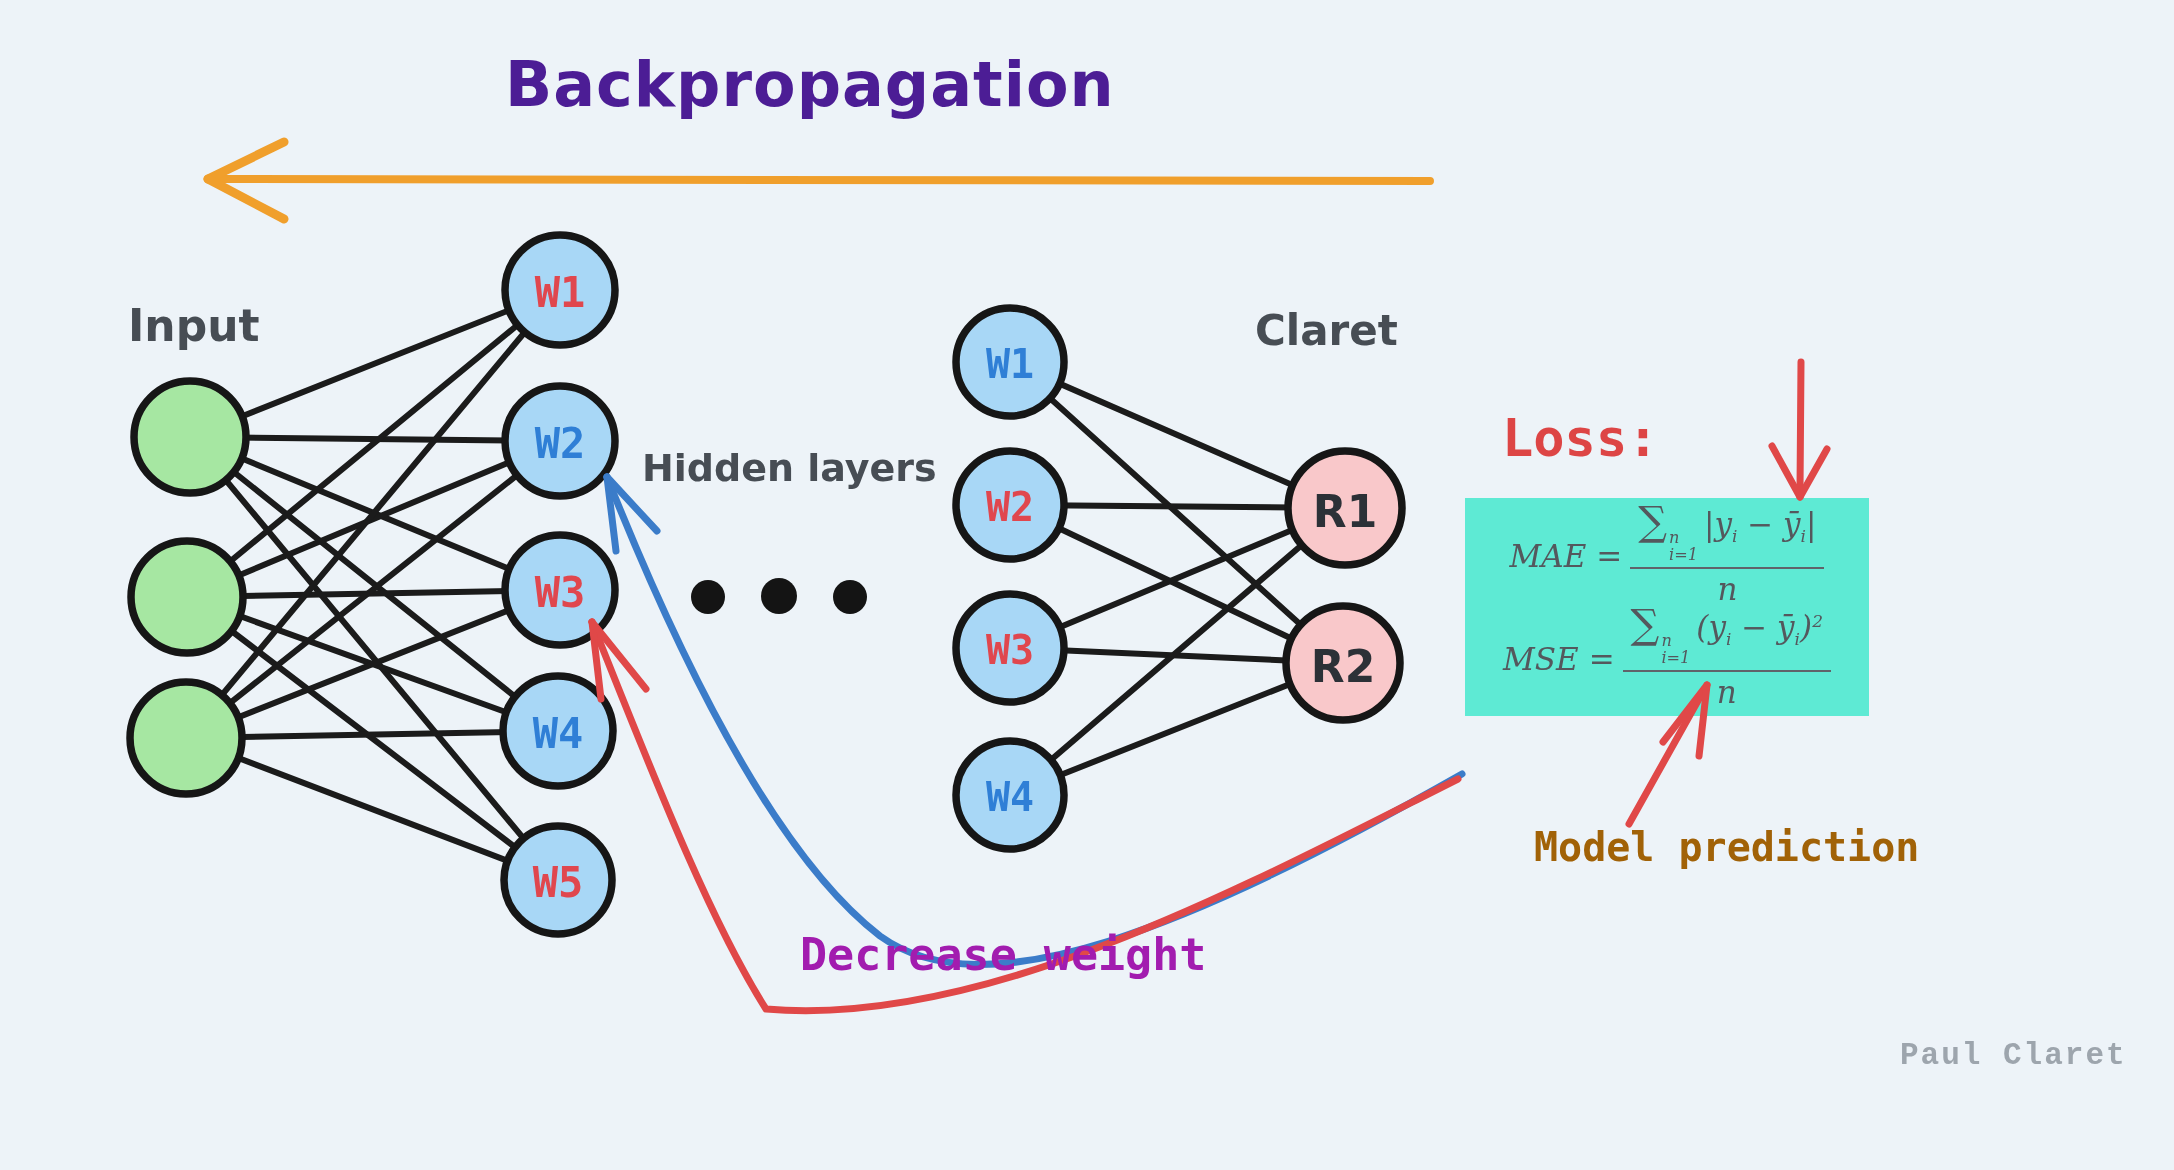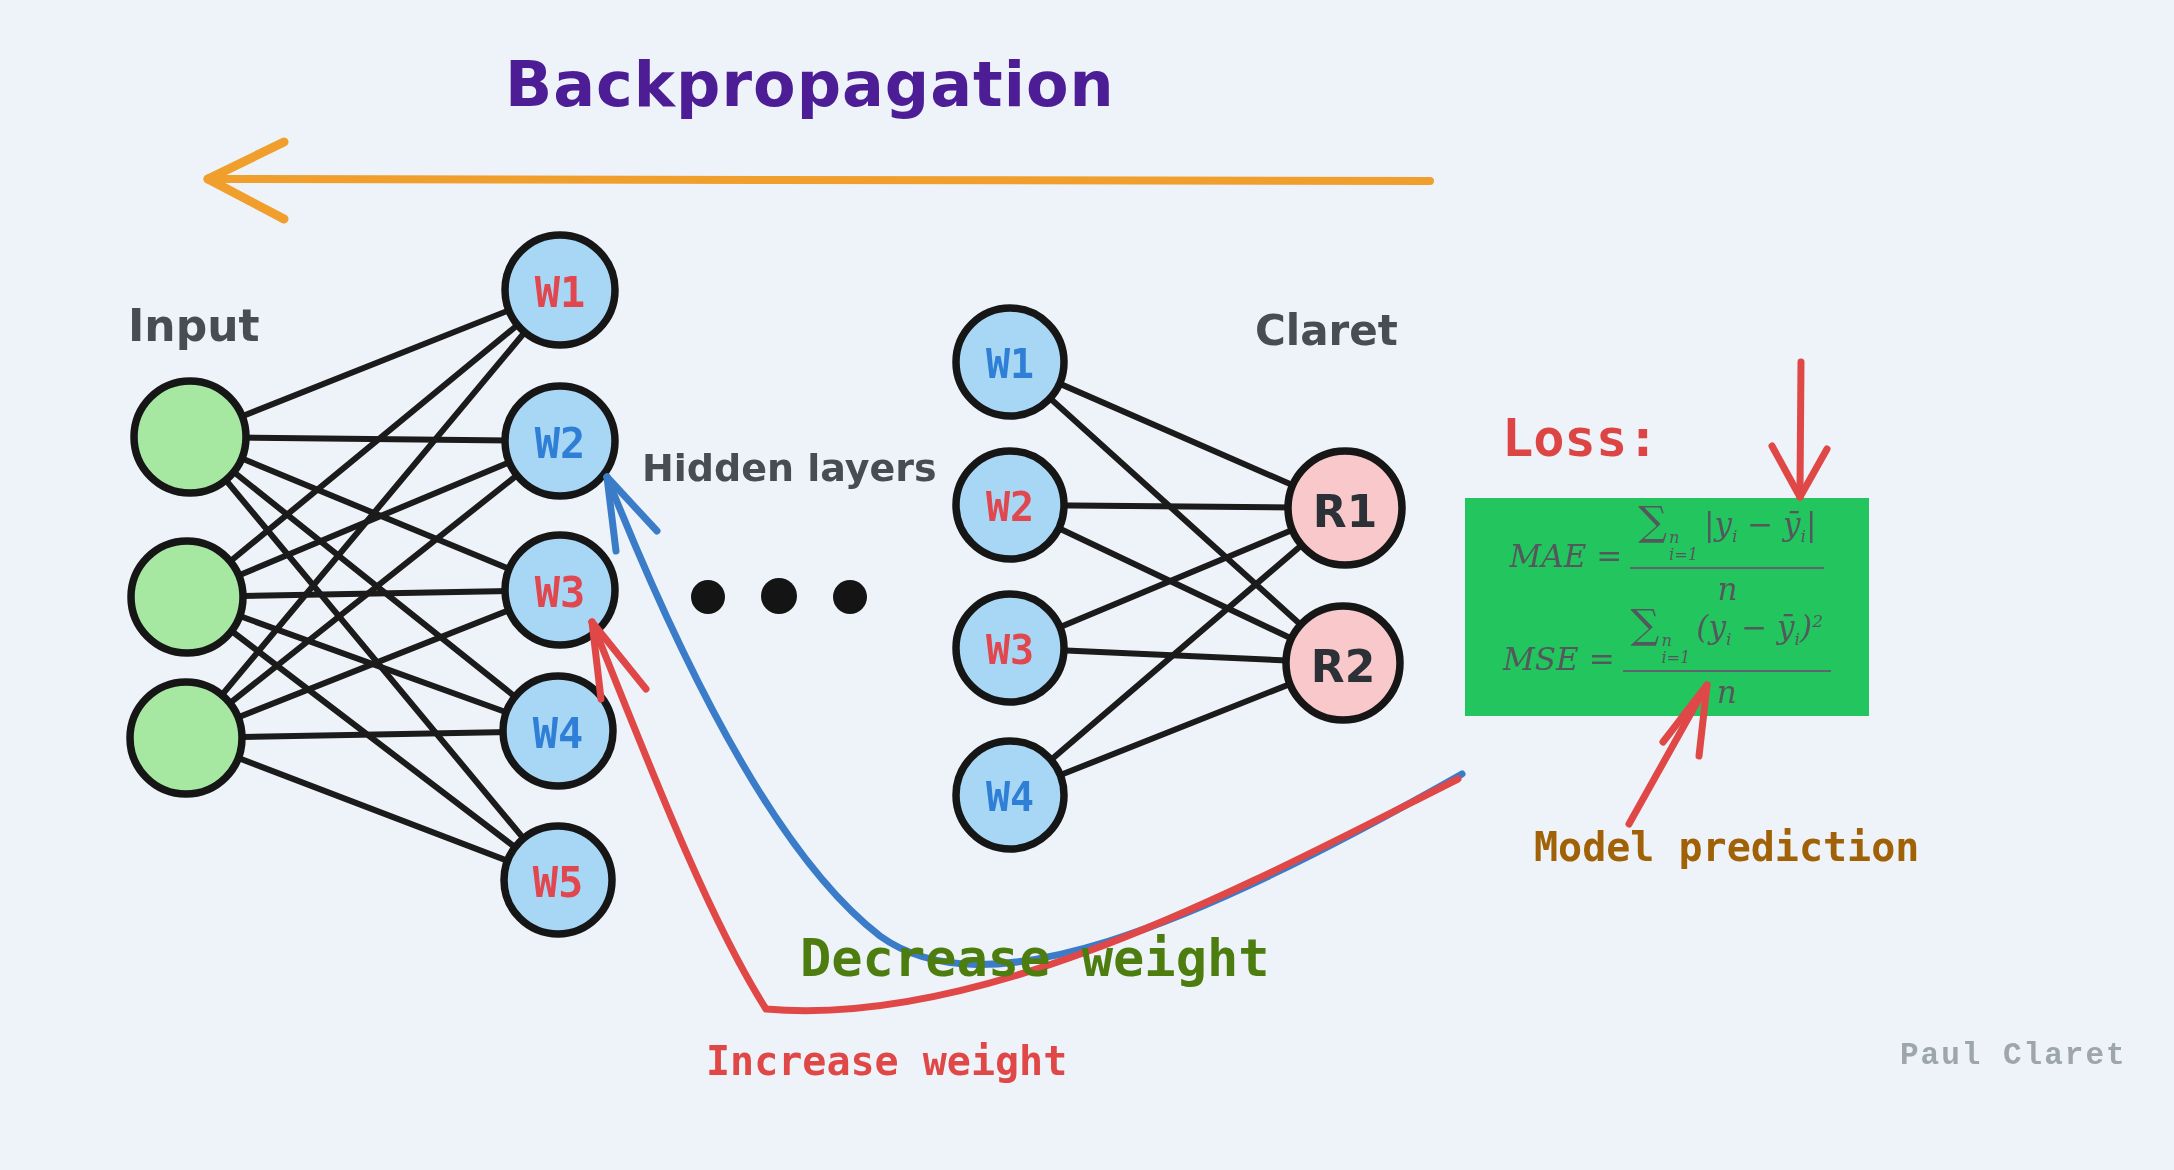--- a/index.html
+++ b/index.html
@@ -19,28 +19,28 @@
     font-size:62px;font-weight:600;color:#4c1d95;letter-spacing:1px;z-index:3;
   }
   .hand{color:#474d54;font-weight:600;z-index:3;}
   .input-label{left:128px;top:300px;font-size:44px;}
   .output-label{left:1255px;top:306px;font-size:42px;}
   .hidden-label{left:642px;top:446px;font-size:38px;}
   .mono{font-family:"DejaVu Sans Mono", monospace;font-weight:700;z-index:3;}
   .loss-heading{left:1502px;top:408px;font-size:52px;color:#dd4545;}
   .expected-label{left:1768px;top:298px;font-size:40px;color:#dd4545;}
   .model-label{left:1534px;top:824px;font-size:40px;color:#a16207;}
-  .decrease-label{left:800px;top:928px;font-size:52px;color:#4d7c0f;z-index:3;}
+  .decrease-label{left:800px;top:928px;font-size:45px;color:#a21caf;z-index:3;}
   .increase-label{left:706px;top:1038px;font-size:40px;color:#e04848;}
   .signature{left:1900px;top:1038px;font-size:31px;color:#9da5ad;font-weight:600;letter-spacing:2px;z-index:3;font-family:Liberation Mono, monospace;}
 
   
   .loss-panel{
     position:absolute;left:1465px;top:498px;width:404px;height:218px;
-    background:#22c55e;z-index:1;
+    background:#5eead4;z-index:1;
     display:flex;flex-direction:column;justify-content:space-around;align-items:center;
     font-family:"DejaVu Serif", serif;font-style:italic;color:#54585d;
     font-size:31px;padding:6px 8px;box-sizing:border-box;
   }
   .formula-row{display:flex;align-items:center;}
   .formula-row .eq{margin:0 8px 0 10px;font-style:normal;}
   .frac{display:inline-flex;flex-direction:column;align-items:center;}
   .frac .num{border-bottom:2px solid #60646a;padding:0 8px 3px;}
   .frac .den{padding-top:2px;}
   .sum{font-size:1.3em;font-style:normal;line-height:0.9;}
@@ -200,16 +200,15 @@
     </g>
   </svg>
 
   <div class="txt title">Backpropagation</div>
   <div class="txt hand input-label">Input</div>
   <div class="txt hand output-label">Claret</div>
   <div class="txt hand hidden-label">Hidden layers</div>
   <div class="txt mono loss-heading">Loss:</div>
   <div class="txt mono model-label">Model prediction</div>
   <div class="txt mono decrease-label">Decrease weight</div>
-  <div class="txt mono increase-label">Increase weight</div>
   <div class="txt signature">Paul Claret</div>
 
 </div>
 
 </body></html>

